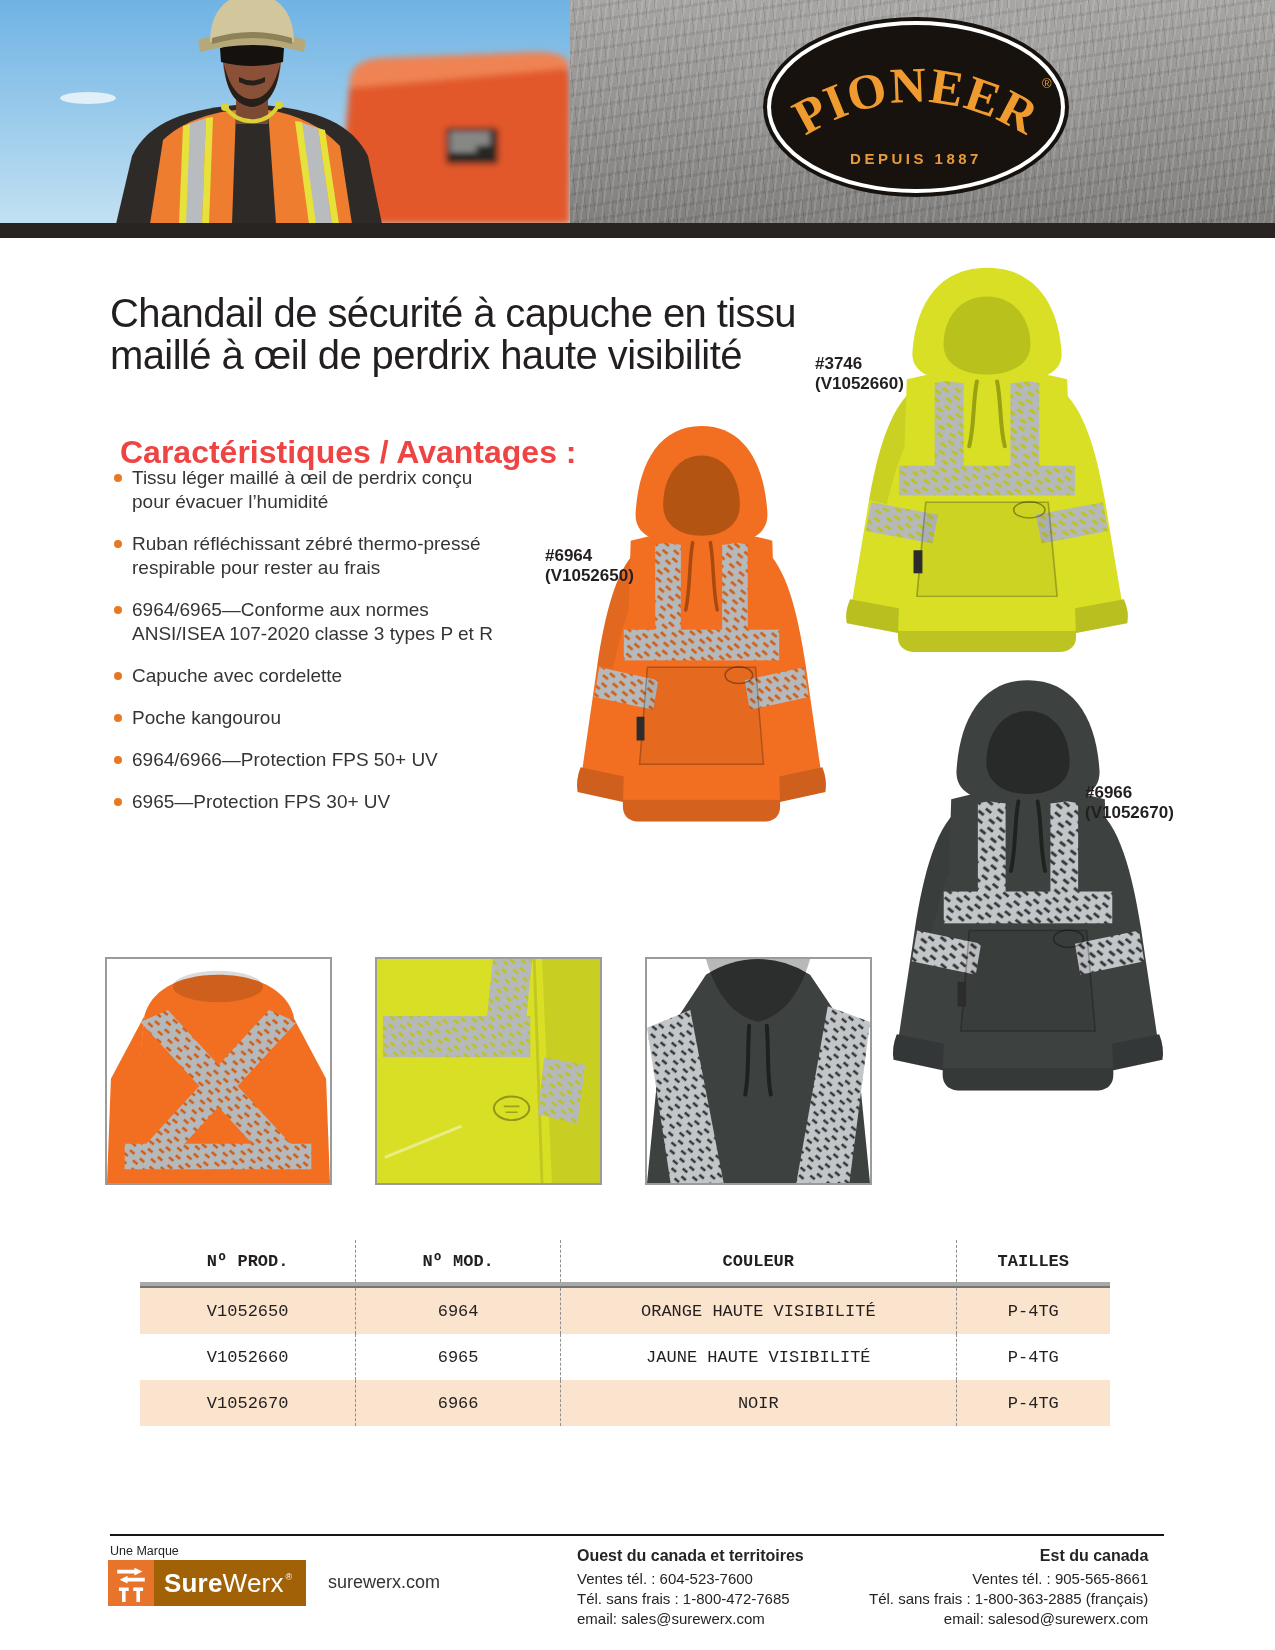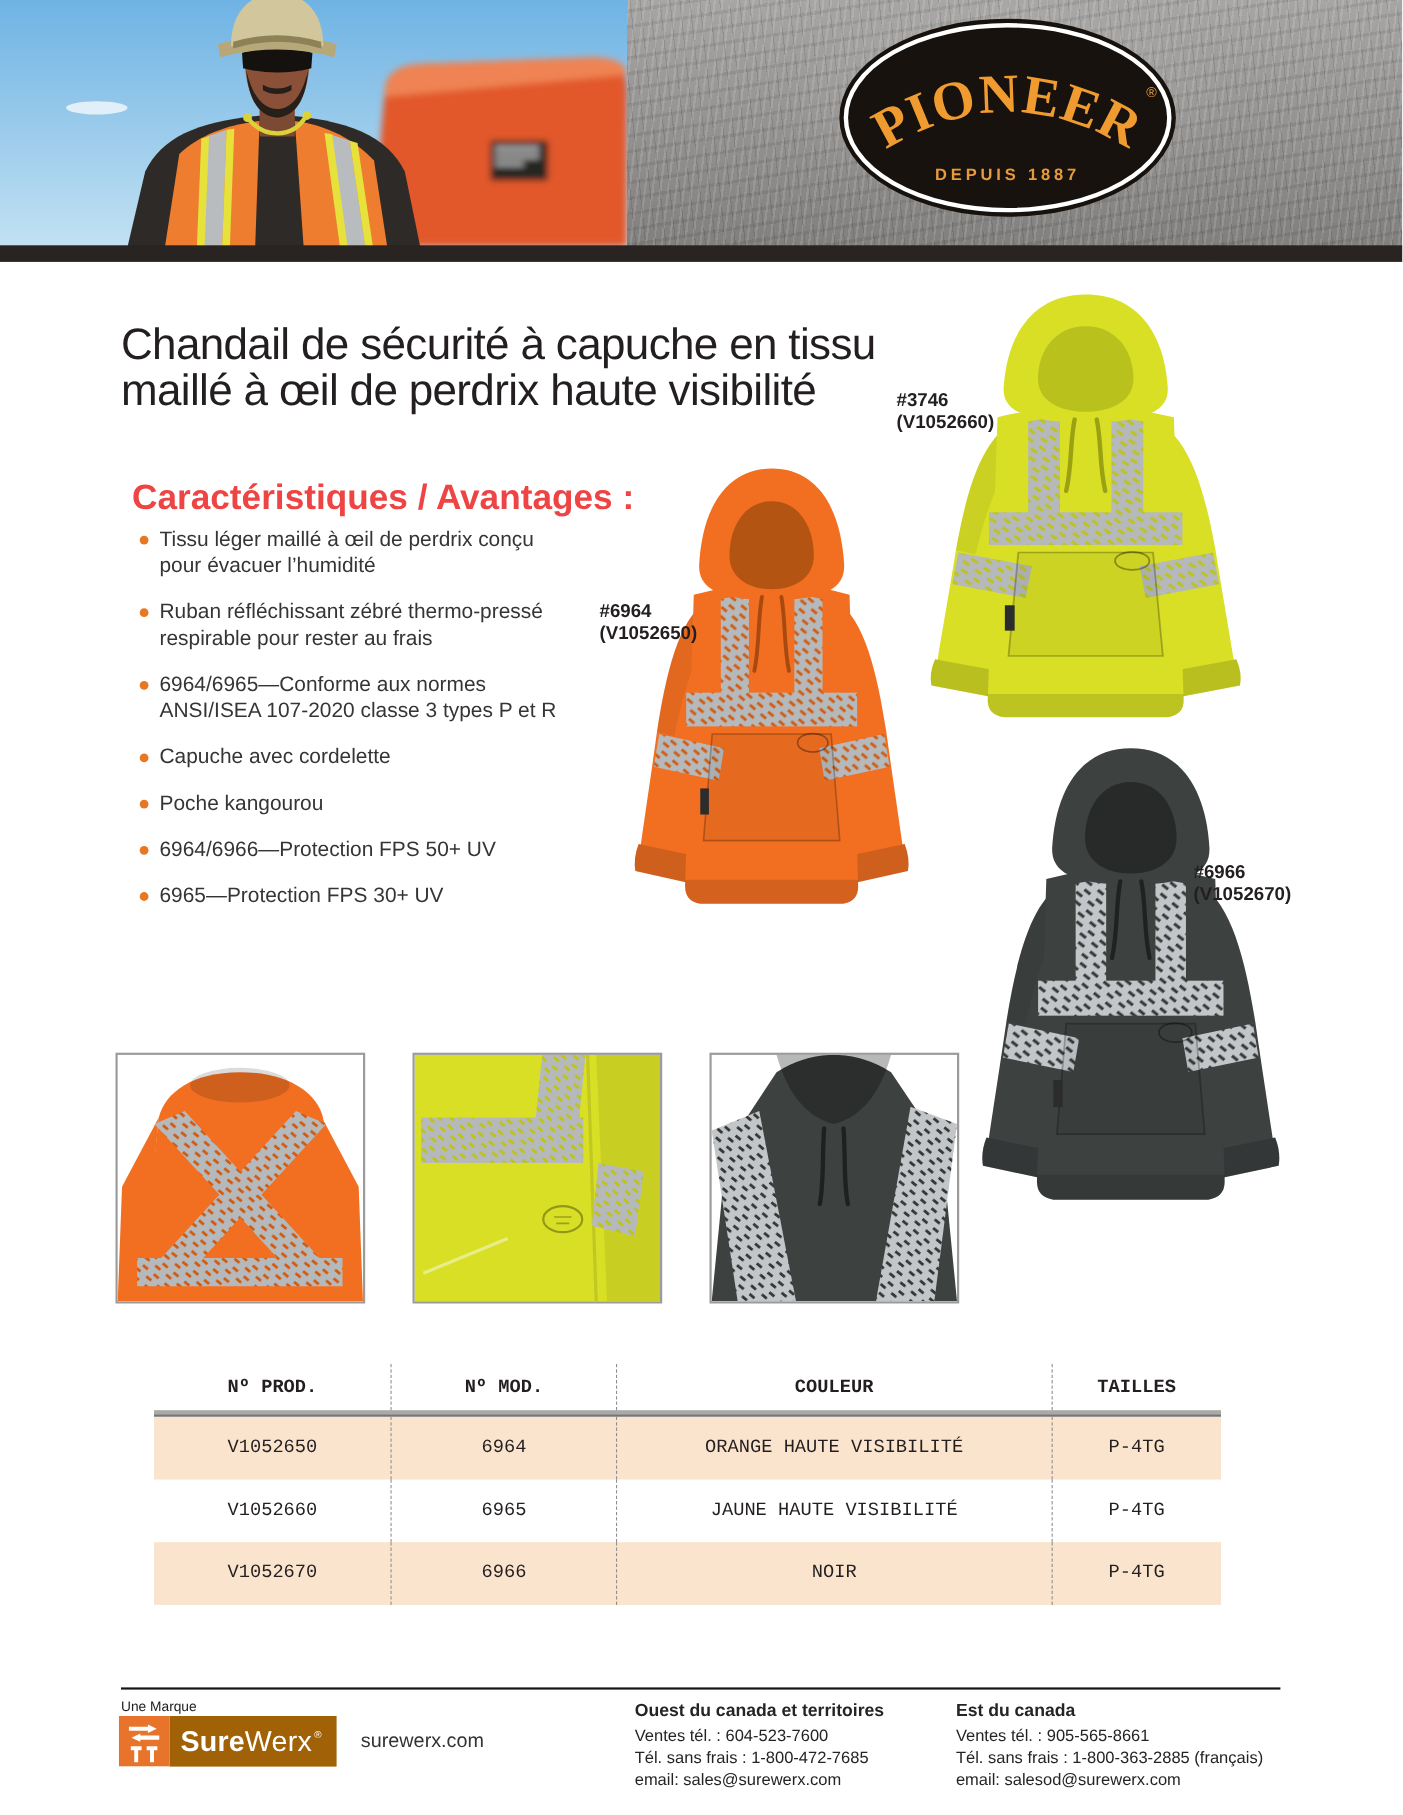--- a/index.html
+++ b/index.html
@@ -16,58 +16,58 @@
       repeating-linear-gradient(171deg, rgba(0,0,0,.07) 0 3px, transparent 3px 14px),
       linear-gradient(180deg,#a7a6a5,#8f8e8d 60%,#7e7d7c);}
   .photo{position:absolute;left:0;top:0;width:570px;height:224px;}
   .plogo{position:absolute;left:760px;top:14px;width:312px;height:186px;}
   .hdr-bar{position:absolute;left:0;bottom:0;width:100%;height:15px;background:#292322;z-index:4;}
 
   
   .title{position:absolute;left:110px;top:292px;margin:0;font-size:40px;line-height:42px;
          font-weight:normal;letter-spacing:-.6px;color:#231f20;}
   .feat-h{position:absolute;left:110px;top:424px;margin:10px;font-size:32px;font-weight:bold;color:#ef4444;}
-  .feats{position:absolute;left:110px;top:462px;width:440px;margin:17px;padding:0;list-style:none;
+  .feats{position:absolute;left:110px;top:462px;width:440px;margin:4px;padding:0;list-style:none;
          display:flex;flex-direction:column;gap:18px;}
   .feat{display:flex;gap:10px;}
   .dot{flex:0 0 8px;width:8px;height:8px;border-radius:50%;background:var(--accent,#e87722);margin-top:8px;}
   .feat-text{font-size:19px;line-height:24px;color:#353535;white-space:pre-line;}
 
   .prod-label{position:absolute;font-size:17px;line-height:20px;font-weight:bold;color:#231f20;z-index:5;}
   .hoodie{position:absolute;}
   .hoodie svg{display:block;width:100%;height:100%;}
 
   
   .thumb{position:absolute;top:957px;width:227px;height:228px;border:2px solid #9b9b9b;background:#fff;box-sizing:border-box;}
   .thumb svg{display:block;width:100%;height:100%;}
 
   
   .ptable{position:absolute;left:140px;top:1240px;width:970px;font-size:17px;}
   .t-head,.t-row{display:grid;grid-template-columns:22.3% 21.1% 40.8% 15.8%;}
   .t-cell{display:flex;align-items:center;justify-content:center;text-align:center;font-family:Liberation Mono, monospace;}
   .t-head .t-cell{height:42px;font-weight:bold;}
   .t-head .t-cell:not(:last-child),.t-row .t-cell:not(:last-child){border-right:1.5px dashed #8f8f8f;}
   .t-rule{height:4px;background:#a9a9a9;border-bottom:2px solid #757575;}
-  .t-row .t-cell{height:57px;}
+  .t-row .t-cell{height:46px;}
   .t-row.tint{background:#fbe4cd;}
 
   
   .f-rule{position:absolute;left:110px;top:1534px;width:1054px;border-top:2.5px solid #151515;}
   .f-brand-label{position:absolute;left:110px;top:1544px;font-size:12.5px;color:#222;}
   .sw-logo{position:absolute;left:108px;top:1560px;display:flex;height:46px;}
   .sw-icon{width:46px;height:46px;}
   .sw-icon svg{display:block;width:100%;height:100%;}
   .sw-word{height:46px;background:#a16207;color:#fff;display:flex;align-items:center;
            padding:0 14px 0 10px;font-size:26px;letter-spacing:.2px;}
   .sw-b{font-weight:bold;}
   .sw-word sup{font-size:9px;margin-left:2px;margin-top:-12px;}
   .f-site{position:absolute;left:328px;top:1572px;font-size:18px;color:#333;}
   .f-col{position:absolute;top:1546px;font-size:15px;line-height:20px;color:#242424;}
   .f-west{left:577px;}
-  .f-east{left:869px;}
+  .f-east{left:869px;text-align:right;}
   .f-col .f-head{font-size:16px;font-weight:bold;margin-bottom:3px;}
 </style>
 </head>
 <body>
 
 <div class="page">
 
   <header class="hdr">
     <div class="concrete"></div>
 

